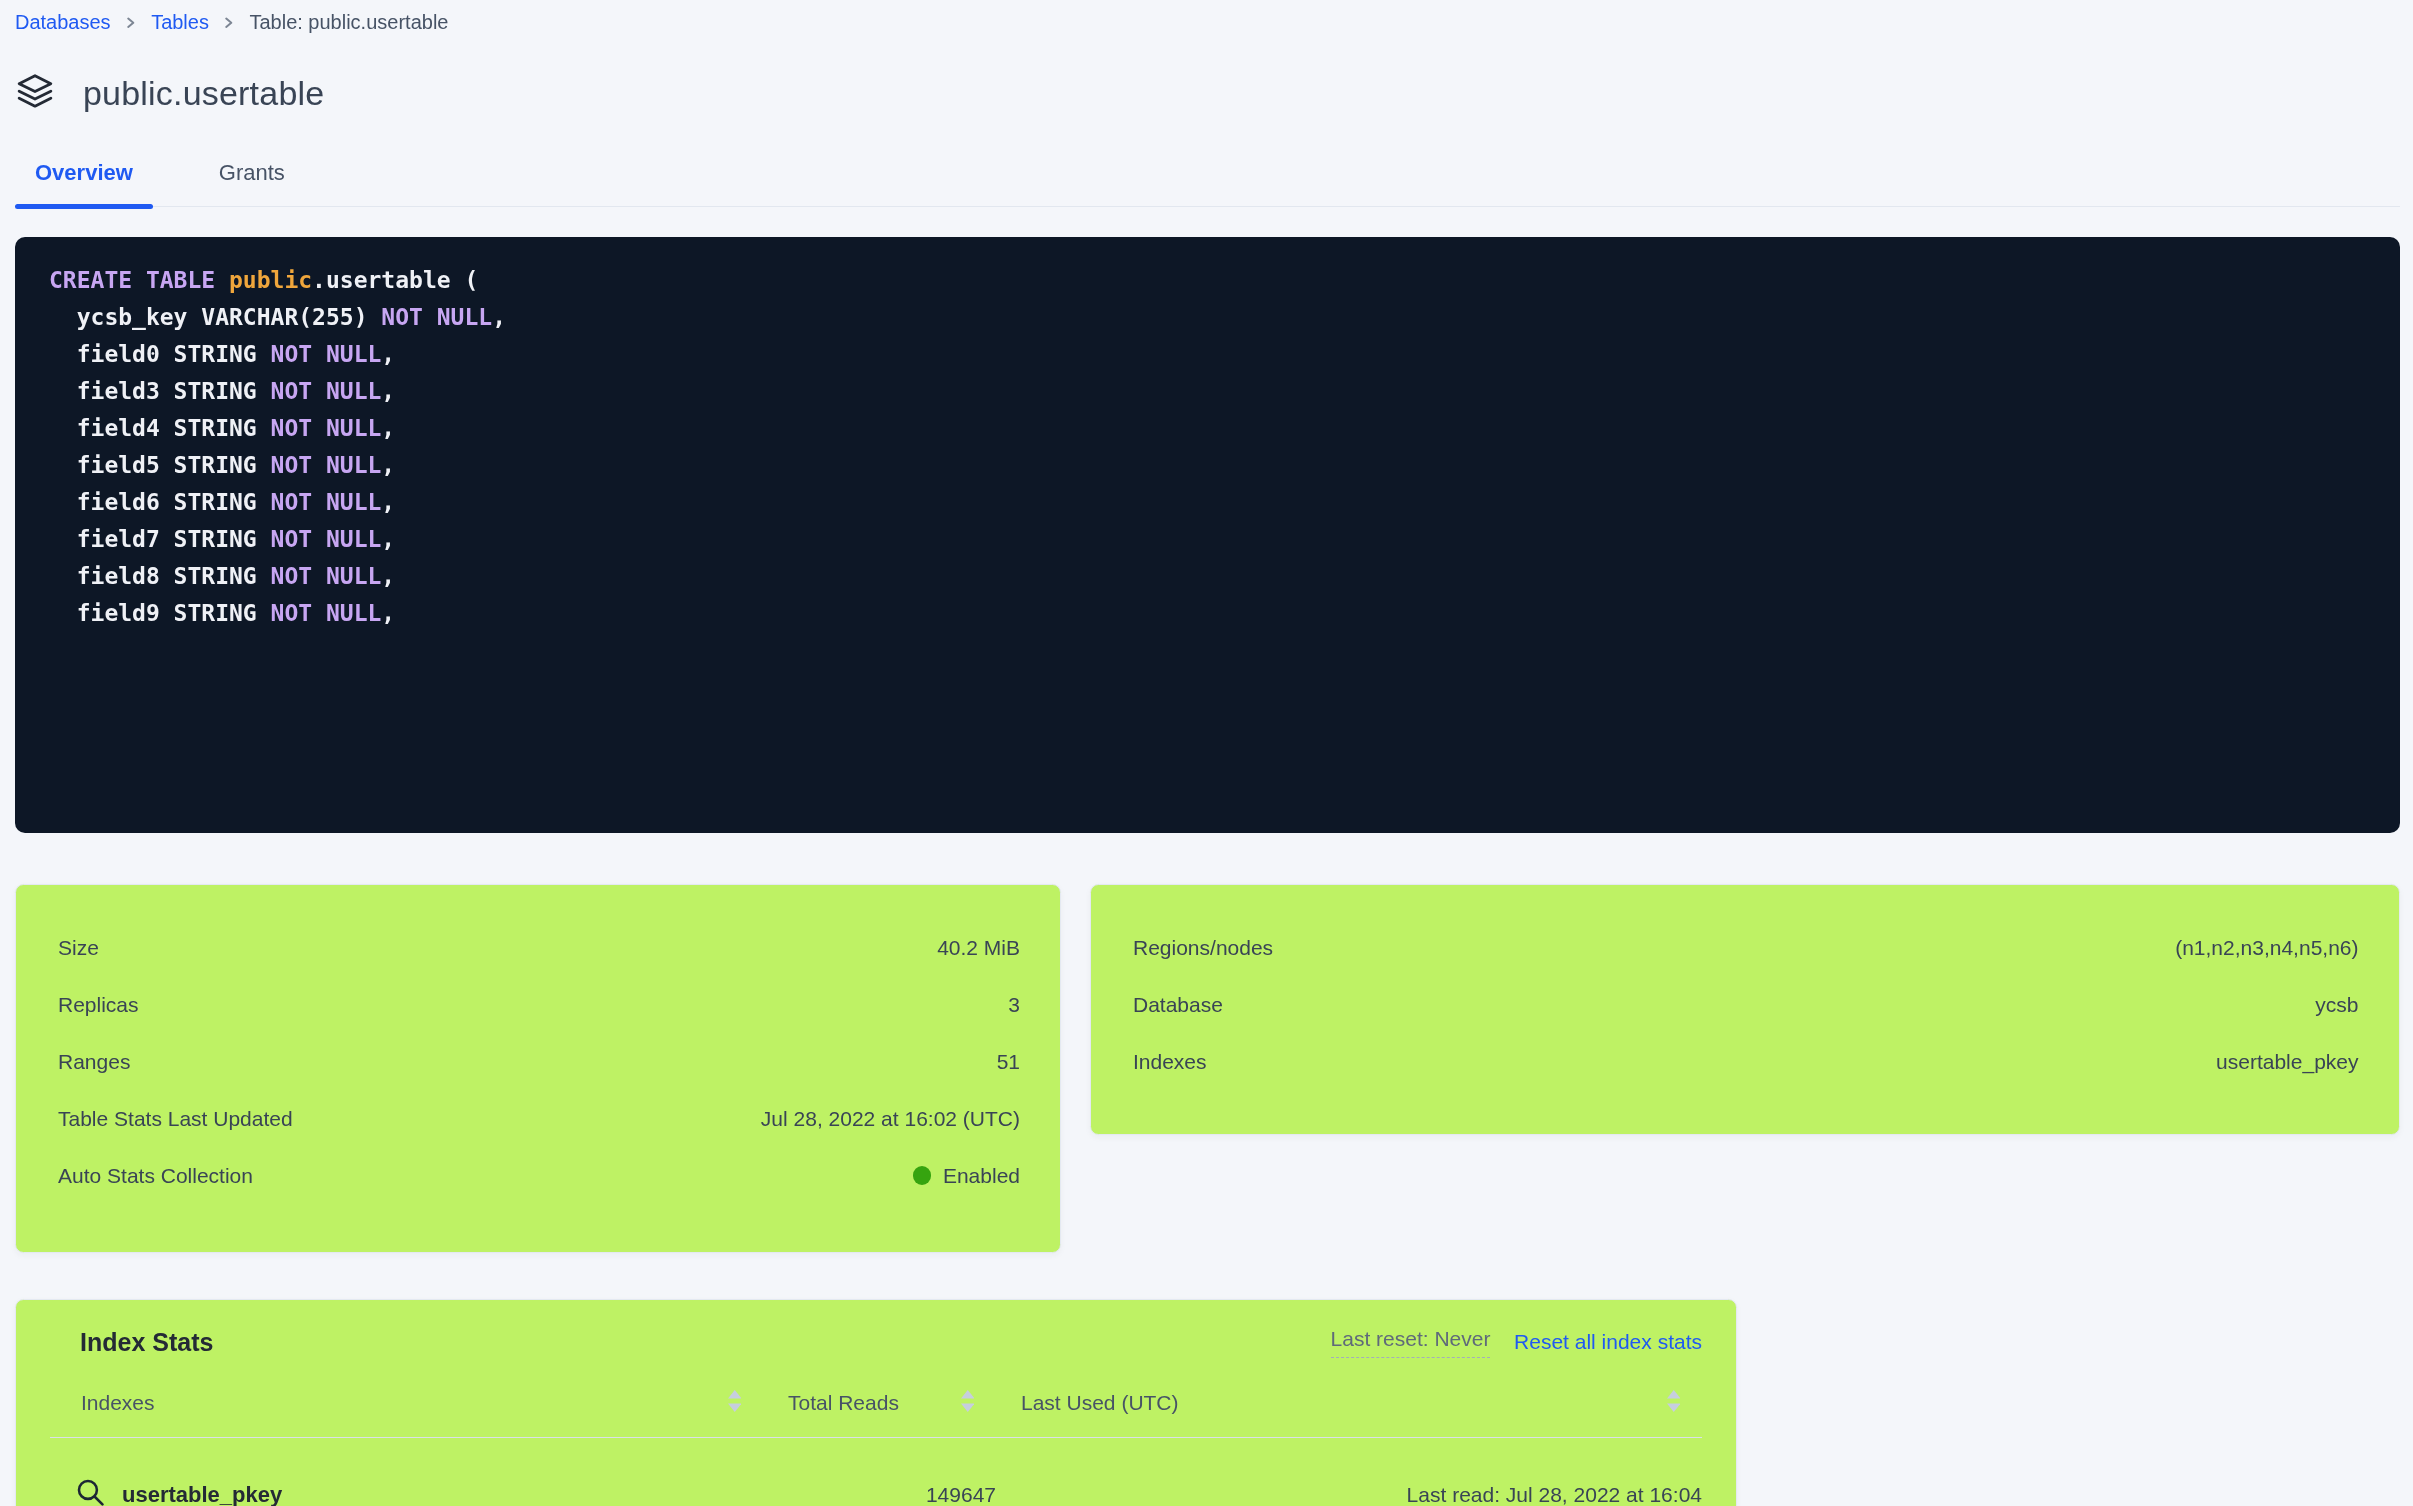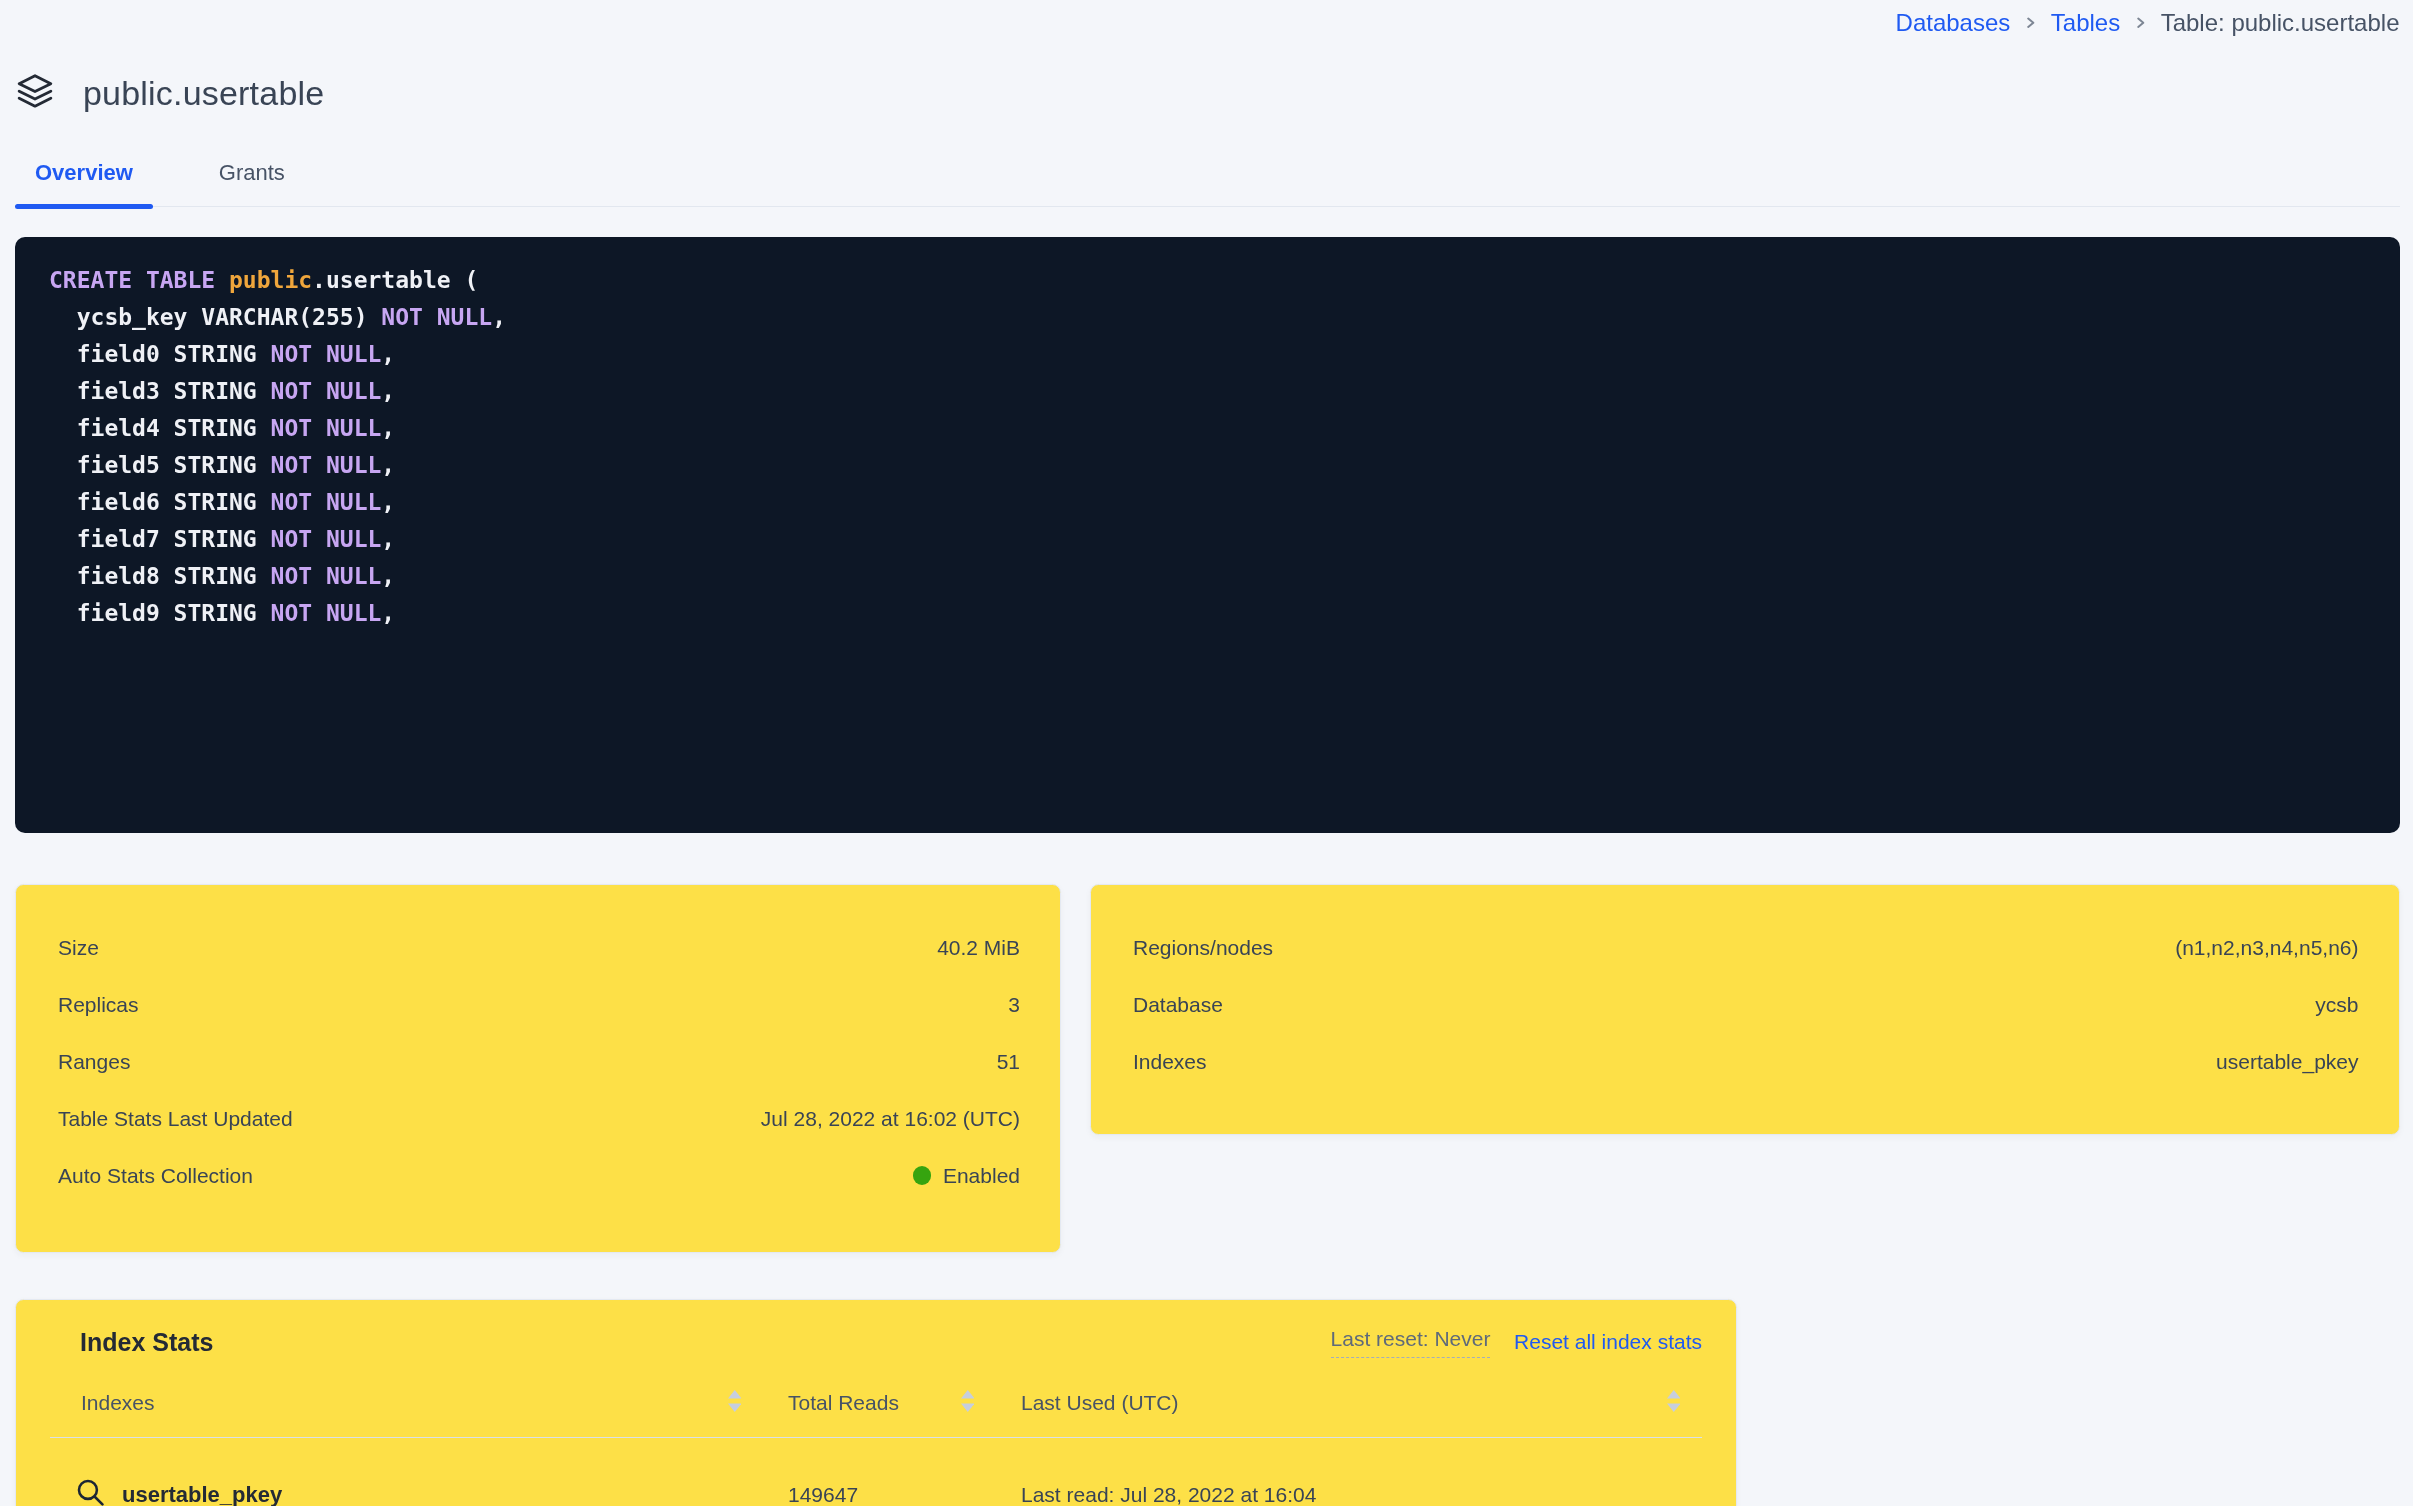--- a/index.html
+++ b/index.html
@@ -4,21 +4,21 @@
 <style>
   * { margin:0; padding:0; box-sizing:border-box; }
   html,body { width:2413px; height:1506px; }
   body {
     font-family:"Liberation Sans","DejaVu Sans",sans-serif;
     background:#f4f6fa; color:#394455; overflow:hidden;
   }
   .page { width:2413px; height:1506px; padding:10px 13.5px 0 15px; position:relative; }
 
   
-  .breadcrumb { display:flex; align-items:center; gap:13.5px; font-size:24px; line-height:25px;justify-content:flex-end; }
+  .breadcrumb { display:flex; align-items:center; gap:13.5px; font-size:20px; line-height:25px; }
   .crumb-link { color:#1f5af2; cursor:pointer; text-decoration:none; }
   .crumb-current { color:#475366; }
   .crumb-sep { display:flex; align-items:center; }
 
   
   .title-row { margin-top:37px; display:flex; align-items:center; gap:28px; }
   .page-title { font-size:34px; font-weight:400; color:#394455; letter-spacing:0.2px; }
 
   
   .tabs { margin-top:44px; display:flex; border-bottom:1.7px solid #e2e7ef; }
@@ -33,22 +33,23 @@
     font-family:"DejaVu Sans Mono",monospace; font-weight:700; font-size:23px; line-height:37px;
   }
   .code-line { white-space:pre; }
   .tok-kw { color:#c7a6f2; }
   .tok-fn { color:#efa63c; }
   .tok-id { color:#eff1f6; }
 
   
   .cards-row { margin-top:51px; display:flex; gap:29px; align-items:flex-start; }
   .card {
-    background:#fde047; border:0.8px solid #e4e9f1; border-radius:8.4px;
+    background:#bef264; border:0.8px solid #e4e9f1; border-radius:8.4px;
     box-shadow:0 2.5px 6.7px rgba(36,42,53,.04);
+    text-align:right;
   }
   .stats-card { padding:34px 40px 0 42px; overflow:hidden; }
   .stats-card.left { width:1046px; height:369px; }
   .stats-card.right { flex:1; height:251px; }
   .stat-row { height:57px; display:flex; align-items:center; justify-content:space-between; font-size:21px; color:#394455; }
   .stat-label { color:#394455; }
   .stat-value { display:flex; align-items:center; gap:11.8px; }
   .status-dot { width:18.6px; height:18.6px; border-radius:50%; background:#36a40f; display:inline-block; }
 
   

